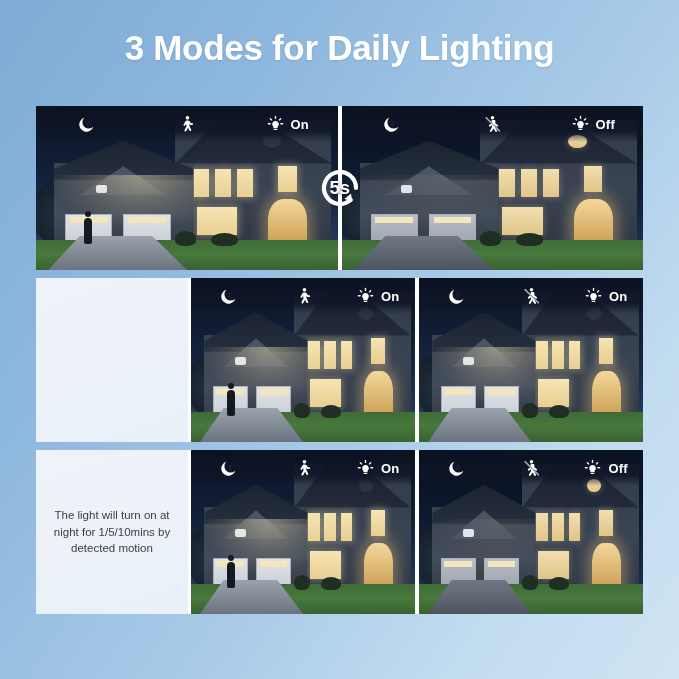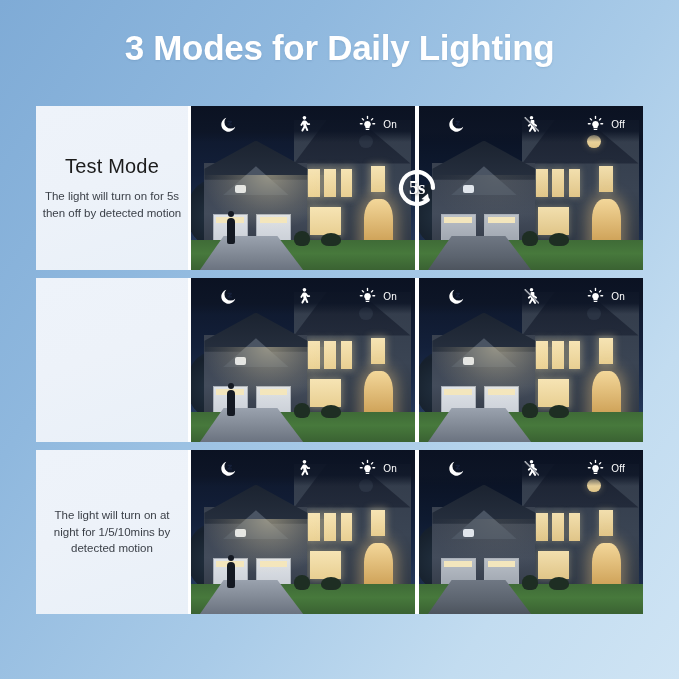--- a/index.html
+++ b/index.html
@@ -209,58 +209,54 @@
     z-index: 4;
   }
   .icon-slot {
     flex: 1;
     display: flex; align-items: center; justify-content: center;
     gap: 6px;
     color: #ffffff;
   }
   .icon-slot svg { display: block; }
   .state-label {
-    font-size: 10px;
+    font-size: 13px;
     color: #ffffff;
-    font-weight: 400;
+    font-weight: 700;
     letter-spacing: .2px;
   }
 
   
   .timer-badge {
     position: absolute;
     left: 50%; top: 50%;
     transform: translate(-50%, -50%);
     width: 56px; height: 56px;
     z-index: 6;
     color: #ffffff;
-    display: flex; align-items: center; justify-content: center; font-family: Liberation Serif, serif;
+    display: flex; align-items: center; justify-content: center;
   }
   .timer-badge svg { position: absolute; inset: 0; }
   .timer-badge .badge-text {
     position: relative;
     font-size: 19px;
     font-weight: bold;
     color: #ffffff;
     letter-spacing: -.5px;
     text-shadow: 0 1px 3px rgba(0,0,0,.5);
   }
 </style>
 </head>
 <body>
 
 <h1 class="page-title">3 Modes for Daily Lighting</h1>
 
 <div class="modes-grid">
 
   <div class="mode-row">
-    <div class="text-panel">
-      <div class="mode-name">Test Mode</div>
-      <div class="mode-desc">The light will turn on for 5s then off by detected motion</div>
-    </div>
     <div class="photos">
 
       <div class="photo left">
         <div class="sky"></div>
         <div class="tree" style="left:-2%;width:22%;height:40%;"></div>
         <div class="house-right">
           <div class="roof-main"></div>
           <div class="win" style="left:12%;top:38%;width:10%;height:22%;"></div>
           <div class="win" style="left:26%;top:38%;width:10%;height:22%;"></div>
           <div class="win" style="left:40%;top:38%;width:10%;height:22%;"></div>

